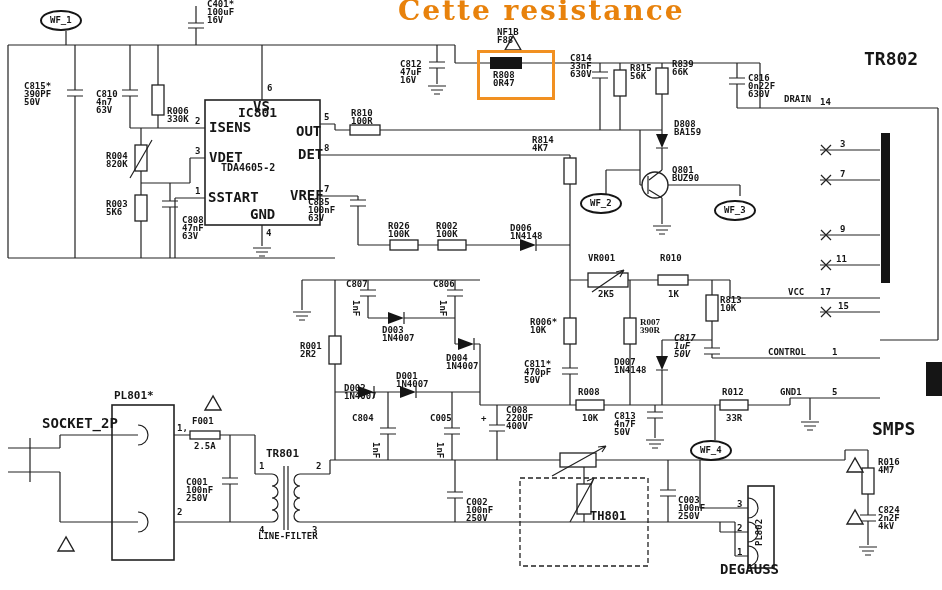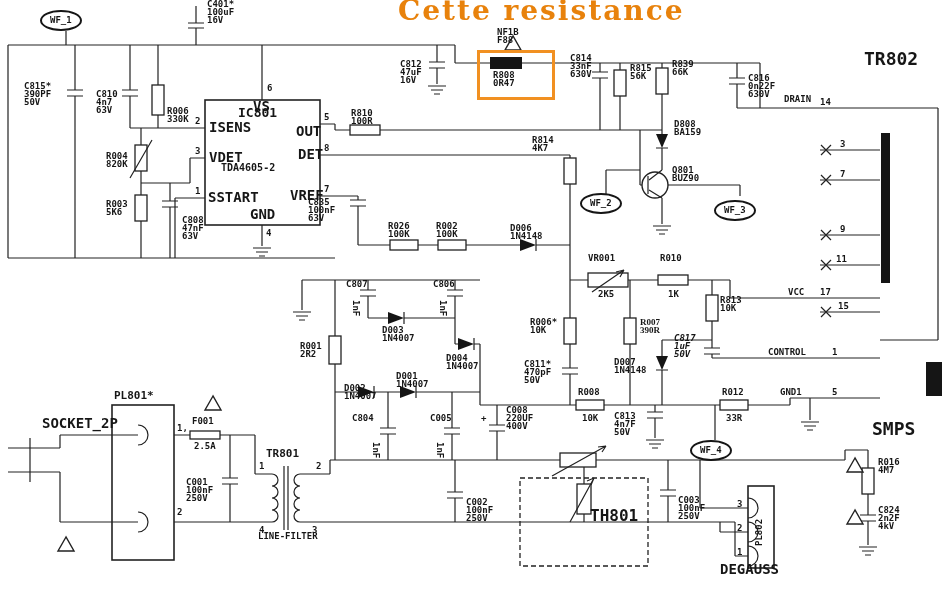--- a/index.html
+++ b/index.html
@@ -4,21 +4,21 @@
 <style>
   html,body{margin:0;padding:0;background:#fff;}
   #canvas{position:relative;width:942px;height:590px;background:#ffffff;overflow:hidden;
           font-family:"DejaVu Sans Mono",monospace;}
   #wiring{position:absolute;left:0;top:0;}
   #labels{position:absolute;left:0;top:0;width:942px;height:590px;pointer-events:none;}
   .lbl{position:absolute;font-size:9px;line-height:8px;font-weight:bold;color:#161616;white-space:pre;}
   .s8{font-size:14px;line-height:7px;}
   .s10{font-size:10px;line-height:9px;}
   .big11{font-size:11px;line-height:11px;}
-  .big12{font-size:16px;line-height:12px;}
+  .big12{font-size:12px;line-height:12px;}
   .big13{font-size:13px;line-height:13px;}
   .big18{font-size:18px;line-height:18px;}
   .oval{border:2px solid #161616;border-radius:50%;padding:4px 8px;line-height:9px;background:#fff;}
   .rot90{transform:rotate(90deg);transform-origin:left top;}
   .rotm90{transform:rotate(-90deg);transform-origin:left top;}
   #annotation-title{position:absolute;left:398px;top:-6px;font-family:"DejaVu Serif",serif;
           font-weight:bold;font-size:28px;letter-spacing:2px;color:#e8820c;white-space:pre;}
   #highlight-box{position:absolute;left:477px;top:50px;width:72px;height:44px;border:3px solid #f19021;}
   .w{stroke:#222;stroke-width:1.2;fill:none;}
   .cmp{fill:#fff;stroke:#222;stroke-width:1.3;}

